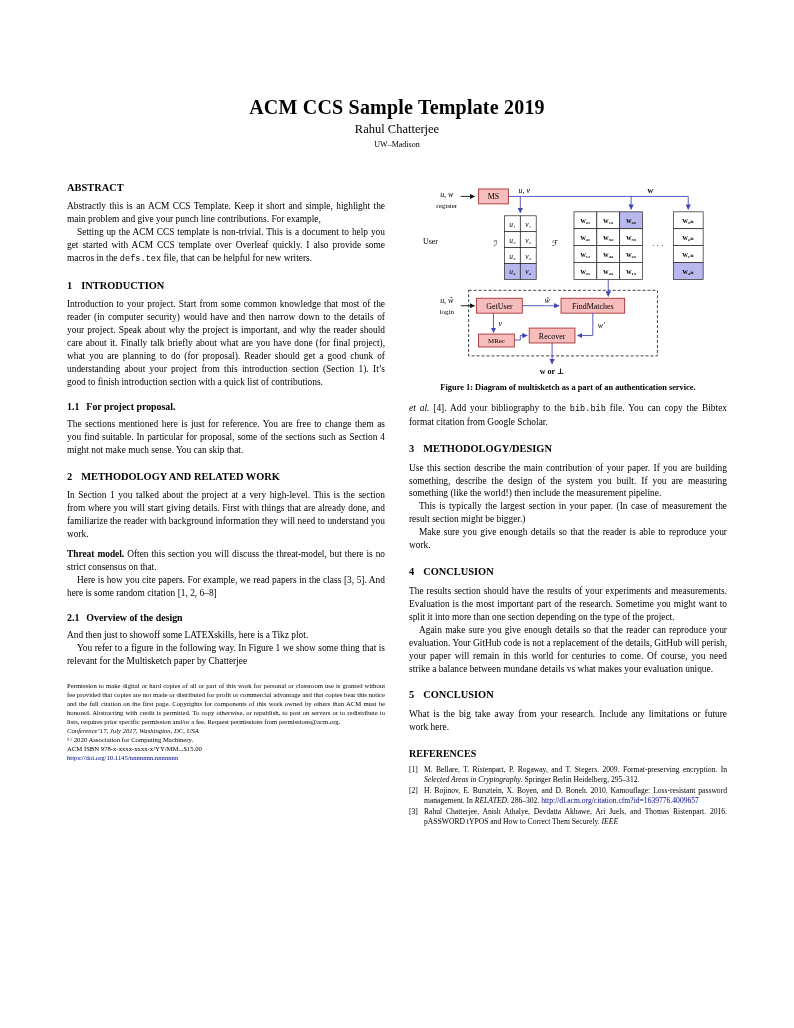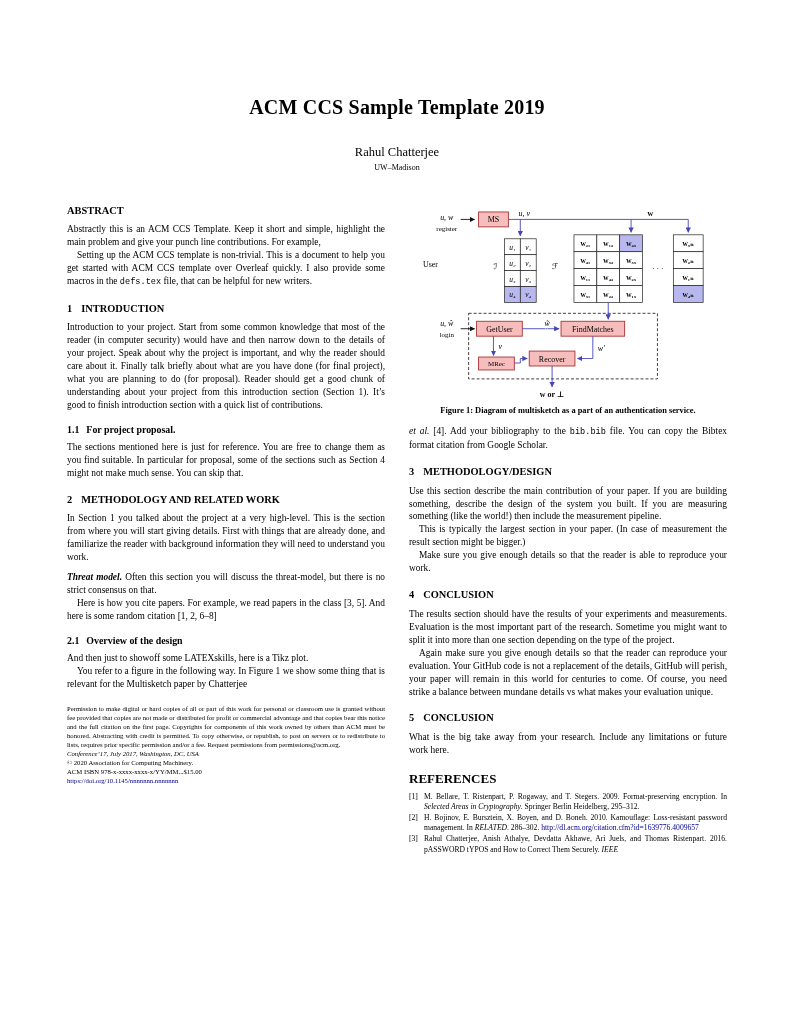--- a/index.html
+++ b/index.html
@@ -3,32 +3,32 @@
 <meta charset="utf-8">
 <style>
   * { margin:0; padding:0; box-sizing:border-box; }
   html,body { background:#ffffff; }
   body {
     width:794px; height:1028px; overflow:hidden;
     font-family:"Liberation Serif","DejaVu Serif",serif; color:#000;
   }
   .page { width:794px; height:1028px; padding:96px 67px 24px; position:relative; }
   h1.title { font-size:20px; font-weight:bold; text-align:center; letter-spacing:.2px; }
-  .author { text-align:center; font-size:12.5px; margin-top:26px; }
+  .author { text-align:center; font-size:12.5px; margin-top:3px; }
   .affil  { text-align:center; font-size:8px; margin-top:3px; }
   .cols { display:flex; gap:24px; margin-top:32px; }
   .col { flex:0 0 318px; width:318px; font-size:9.4px; line-height:1.38; text-align:justify; }
   .col > :first-child { margin-top:0 !important; }
   h2.sec { font-size:10.4px; font-weight:bold; margin:13px 0 5px; text-align:left; }
   h2.sec .n { margin-right:9px; }
   h3.subsec { font-size:9.9px; font-weight:bold; margin:11px 0 4px; text-align:left; }
   h3.subsec .n { margin-right:7px; }
   p { margin:0; }
   p.ind { text-indent:10px; }
-  .runin { font-weight:bold; font-style:italic; }
+  .runin { font-weight:bold; }
   .it { font-style:italic; }
   .mono { font-family:"Liberation Mono","DejaVu Sans Mono",monospace; font-size:8.6px; }
   .copyright { margin-top:15px; font-size:6.7px; line-height:1.33; }
   .copyright p { margin:0; }
   .link { color:#00008b; text-decoration:none; }
 
   figure { margin:0; }
   .fig { display:block; margin:2px auto 4px; }
   .fig text { font-family:"Liberation Serif","DejaVu Serif","DejaVu Sans",serif; font-size:8px; fill:#000; }
   .fig .ti { font-style:italic; }
@@ -40,21 +40,21 @@
   .fig .cell { fill:#fff; stroke:#222; stroke-width:.7; }
   .fig .hl { fill:var(--cell-highlight); stroke:#222; stroke-width:.7; }
   .fig .pink { fill:var(--box-fill); stroke:var(--box-stroke); stroke-width:.9; }
   .fig .lb { stroke:var(--arrow-blue); stroke-width:.9; fill:none; }
   .fig .lk { stroke:#111; stroke-width:.9; fill:none; }
   .fig .dash { fill:none; stroke:#111; stroke-width:.8; stroke-dasharray:3 2; }
   .mk-blue { fill:var(--arrow-blue); }
   .mk-black { fill:#111; }
   figcaption { font-size:8.4px; font-weight:bold; text-align:center; margin:4px 0 9px; }
 
-  .refs-h { font-size:13px; font-weight:bold; margin:13px 0 4px; text-align:left; }
+  .refs-h { font-size:10px; font-weight:bold; margin:13px 0 4px; text-align:left; }
   .ref { display:flex; font-size:7.6px; line-height:1.34; text-align:justify; }
   .ref + .ref { margin-top:1px; }
   .ref-n { flex:0 0 15px; }
   .ref-t { flex:1; }
 </style>
 </head>
 <body>
 
 <div class="page">
 

